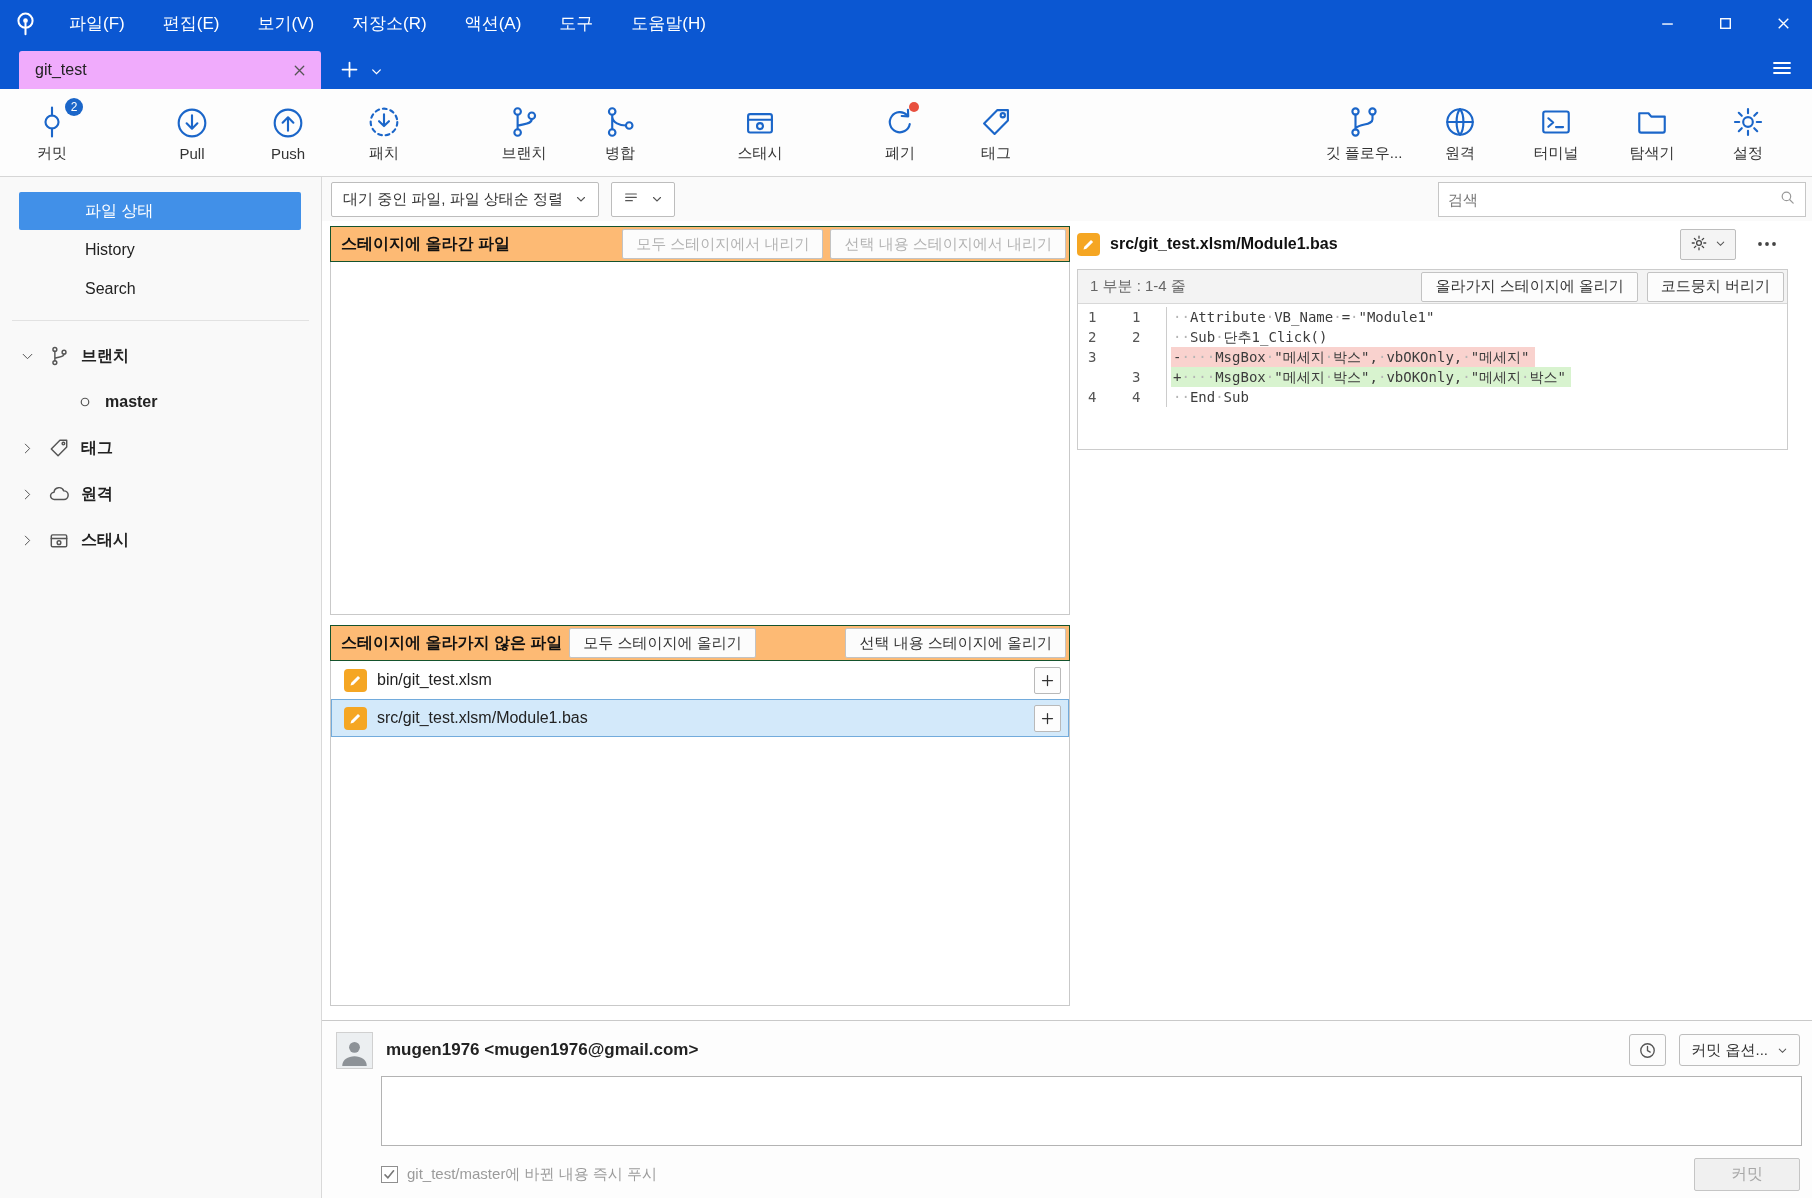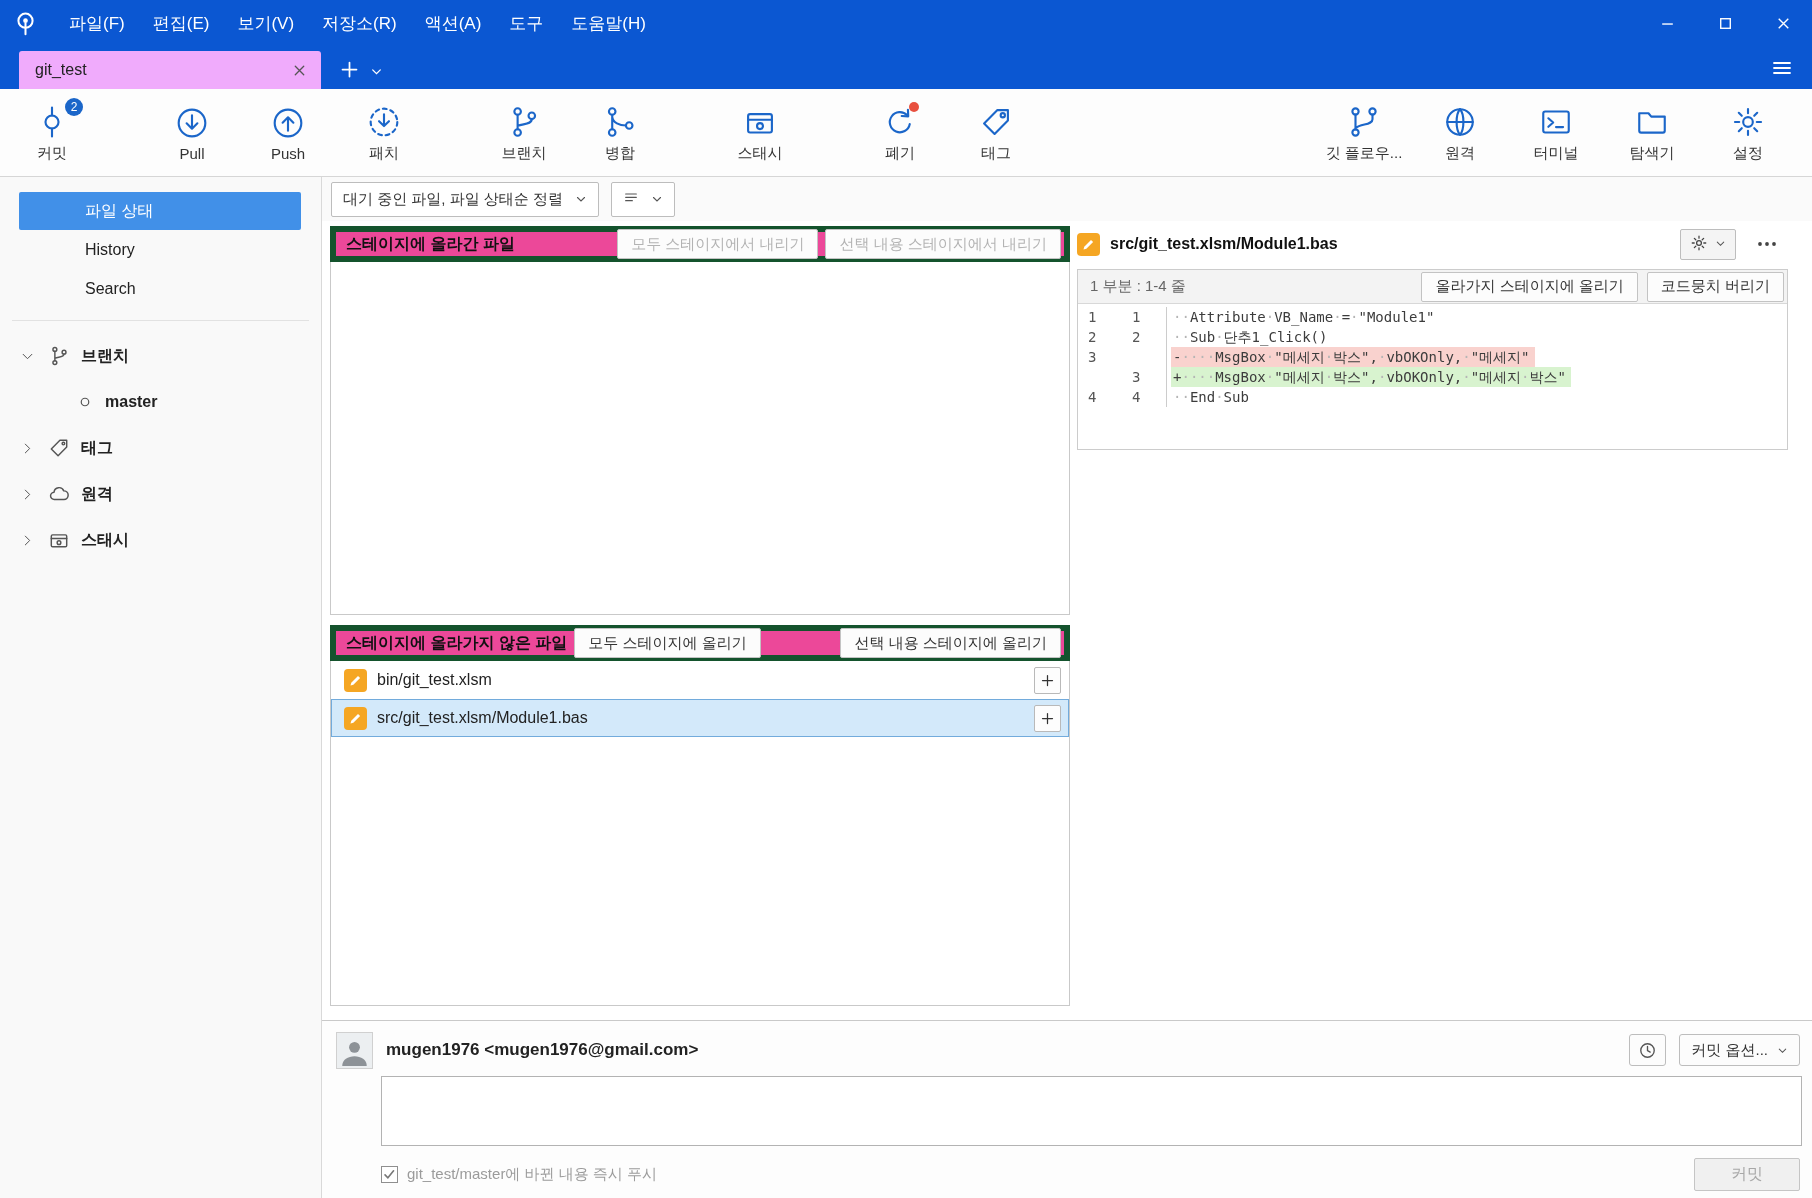--- a/index.html
+++ b/index.html
@@ -4,21 +4,21 @@
 <style>
   *{margin:0;padding:0;box-sizing:border-box;}
   html,body{background:#e8e8e8;}
   body{font-family:"Liberation Sans","DejaVu Sans",sans-serif;}
   .app{width:1812px;height:1198px;display:flex;flex-direction:column;background:#fff;overflow:hidden;position:relative;}
   .flex-sp{flex:1;}
 
   
   .titlebar{height:46px;background:#0b57d2;display:flex;align-items:center;padding-left:12px;flex:0 0 auto;}
   .logo{width:36px;display:flex;align-items:center;}
-  .menus{display:flex;gap:2px;margin-left:8px;}
+  .menus{display:flex;gap:12px;margin-left:8px;}
   .menu-item{padding:6px 13px;font-size:17px;color:#fff;cursor:default;}
   .win-controls{margin-left:auto;display:flex;height:100%;}
   .win-btn{width:58px;display:flex;align-items:center;justify-content:center;}
 
   
   .tabbar{height:43px;background:#0b57d2;display:flex;align-items:flex-end;padding-left:19px;flex:0 0 auto;}
   .tab{width:302px;height:38px;background:#f0abfc;border-radius:3px 3px 0 0;display:flex;align-items:center;padding:0 10px 0 16px;}
   .tab-label{font-size:16px;color:#222;}
   .tab-close{margin-left:auto;display:flex;padding:4px;}
   .newtab{margin:0 2px 9px 18px;display:flex;}
@@ -54,21 +54,21 @@
 
   
   .main{flex:1;display:flex;flex-direction:column;min-width:0;}
   .options-row{height:44px;background:#fafafa;display:flex;align-items:center;padding:0 6px 0 9px;gap:12px;flex:0 0 auto;}
   .dd{height:35px;background:#fff;border:1px solid #bdbdbd;border-radius:2px;display:flex;align-items:center;gap:12px;padding:0 11px;font-size:15px;color:#333;white-space:nowrap;}
   .search-box{margin-left:auto;width:368px;height:35px;border:1px solid #c6c6c6;background:#fff;display:flex;align-items:center;padding:0 9px;margin-right:0;}
   .search-box input{border:none;outline:none;flex:1;font-size:15px;color:#333;font-family:inherit;background:transparent;}
 
   .content{flex:1;display:flex;padding-top:5px;min-height:0;}
   .file-col{width:748px;padding-left:8px;display:flex;flex-direction:column;flex:0 0 auto;}
-  .pane-header{height:36px;border:6px solid #14532d;background:#ec4899;display:flex;align-items:center;padding:0 3px 0 10px;gap:7px;flex:0 0 auto;}
+  .pane-header{height:36px;border:1px solid #14532d;background:#fdba74;display:flex;align-items:center;padding:0 3px 0 10px;gap:7px;flex:0 0 auto;}
   .pane-title{font-size:16px;font-weight:bold;color:#111;white-space:nowrap;overflow:hidden;}
   .pane-btn{height:30px;border:1px solid #c3c3c3;background:#fcfcfc;font-size:15px;color:#333;padding:0 13px;font-family:inherit;border-radius:2px;white-space:nowrap;flex:0 0 auto;}
   .pane-btn.disabled{color:#b3b3b3;}
   .staged-box{height:353px;border:1px solid #c9c9c9;border-top:none;background:#fff;flex:0 0 auto;}
   .gap10{height:10px;flex:0 0 auto;}
   .unstaged-box{flex:1;border:1px solid #c9c9c9;border-top:none;background:#fff;margin-bottom:14px;overflow:hidden;}
   .file-row{height:38px;display:flex;align-items:center;gap:10px;padding:0 7px 0 12px;border:1px solid transparent;}
   .file-row.selected{background:#d3e9fa;border-color:#72abdc;}
   .file-name{font-size:16px;color:#222;}
   .stage-plus{margin-left:auto;width:27px;height:27px;border:1px solid #b9b9b9;background:#fdfdfd;border-radius:2px;display:flex;align-items:center;justify-content:center;}
@@ -401,20 +401,27 @@
           <span><svg width="12" height="12" viewBox="0 0 24 24">
                 <path d="M5 9l7 7 7-7" fill="none" stroke="#555" stroke-width="2.2" stroke-linecap="round"></path>
               </svg></span>
         </div>
         <div class="dd">
           <span><svg width="16" height="16" viewBox="0 0 24 24">
                 <path d="M4 6h16M4 11h16M4 16h10" stroke="#555" stroke-width="1.8" stroke-linecap="round"></path>
               </svg></span>
           <span><svg width="12" height="12" viewBox="0 0 24 24">
                 <path d="M5 9l7 7 7-7" fill="none" stroke="#555" stroke-width="2.2" stroke-linecap="round"></path>
+              </svg></span>
+        </div>
+        <div class="search-box">
+          <input type="text" placeholder="검색" style="">
+          <span><svg width="17" height="17" viewBox="0 0 24 24">
+                <circle cx="10.5" cy="10.5" r="6" fill="none" stroke="#999" stroke-width="1.7"></circle>
+                <path d="M15.2 15.2L20 20" stroke="#999" stroke-width="1.7" stroke-linecap="round"></path>
               </svg></span>
         </div>
       </div>
 
       <div class="content">
 
         <div class="file-col">
           <div class="pane-header">
             <span class="pane-title">스테이지에 올라간 파일</span>
             <div class="flex-sp"></div>

